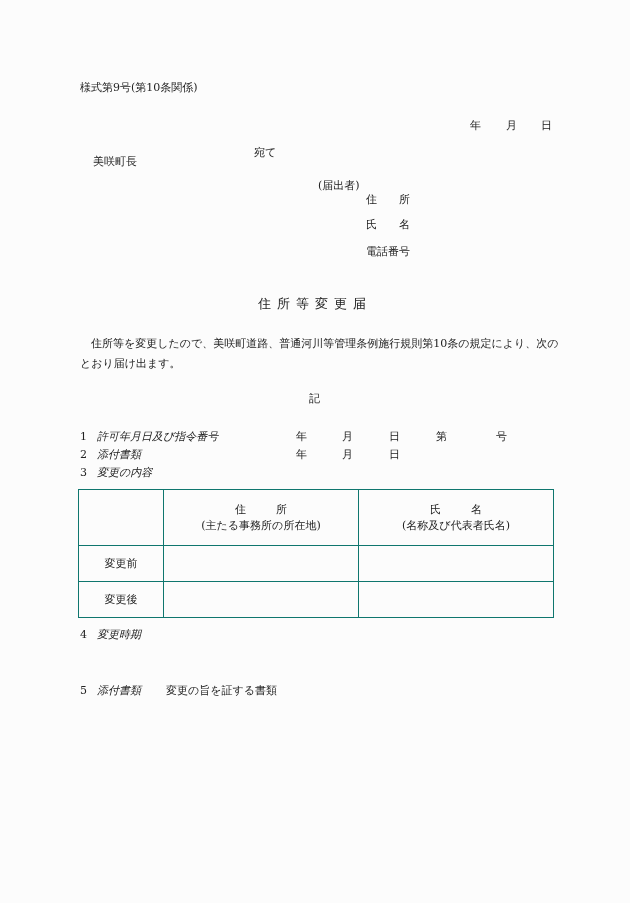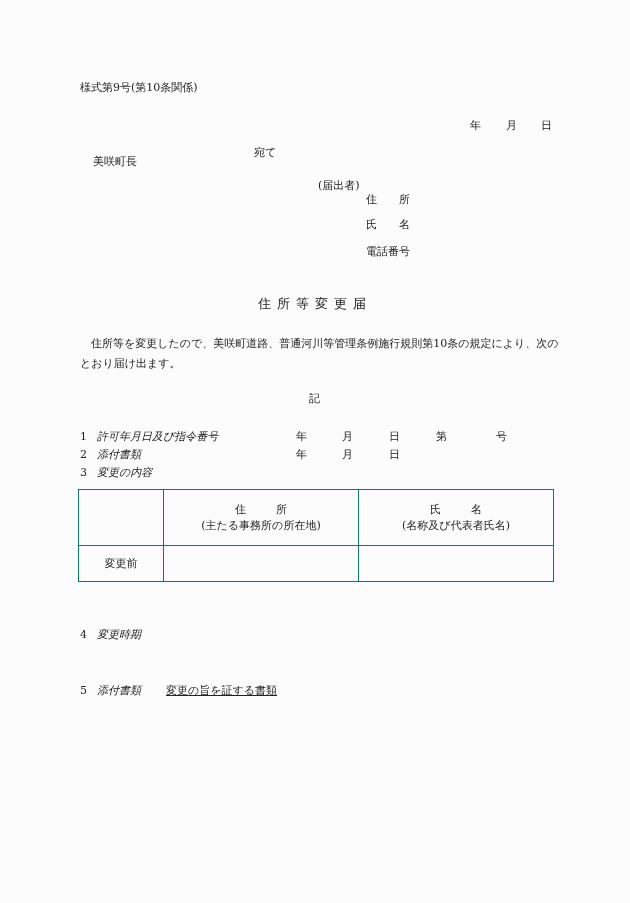--- a/index.html
+++ b/index.html
@@ -129,27 +129,32 @@
           <span>氏</span><span class="gap"></span><span>名</span>
         </div>
         <div>(名称及び代表者氏名)</div>
       </td>
     </tr>
     <tr class="data-row">
       <td>変更前</td>
       <td></td>
       <td></td>
     </tr>
+    <tr class="data-row">
+      <td>変更後</td>
+      <td></td>
+      <td></td>
+    </tr>
   </tbody>
     </table>
 
   <div class="abs list-item" style="top:628px; width:480px; height:14px;">
     <span class="num">4</span>
     <span class="lbl">変更時期</span>
   </div>
 
   <div class="abs list-item" style="top:684px; width:480px; height:14px;">
     <span class="num">5</span>
     <span class="lbl">添付書類</span>
-    <span class="f" style="left:86px;text-decoration:underline;">変更の旨を証する書類</span>
+    <span class="f" style="left:86px;">変更の旨を証する書類</span>
   </div>
 
 </div>
 
 </body></html>

